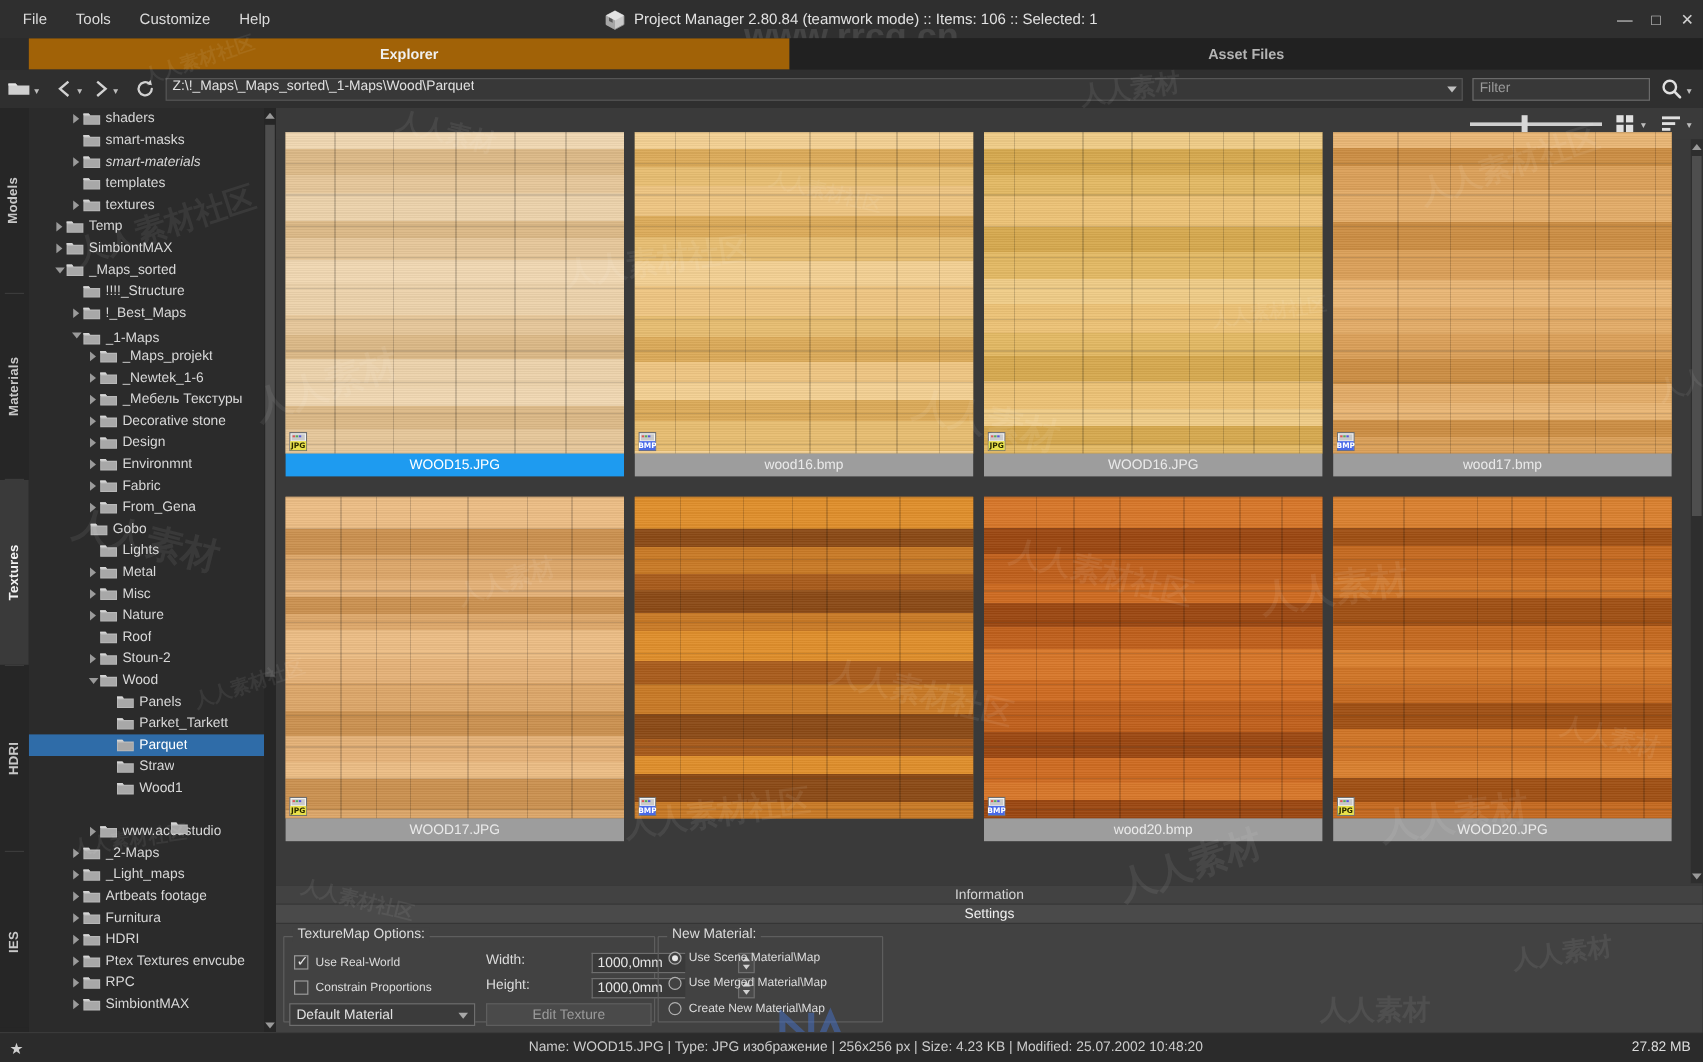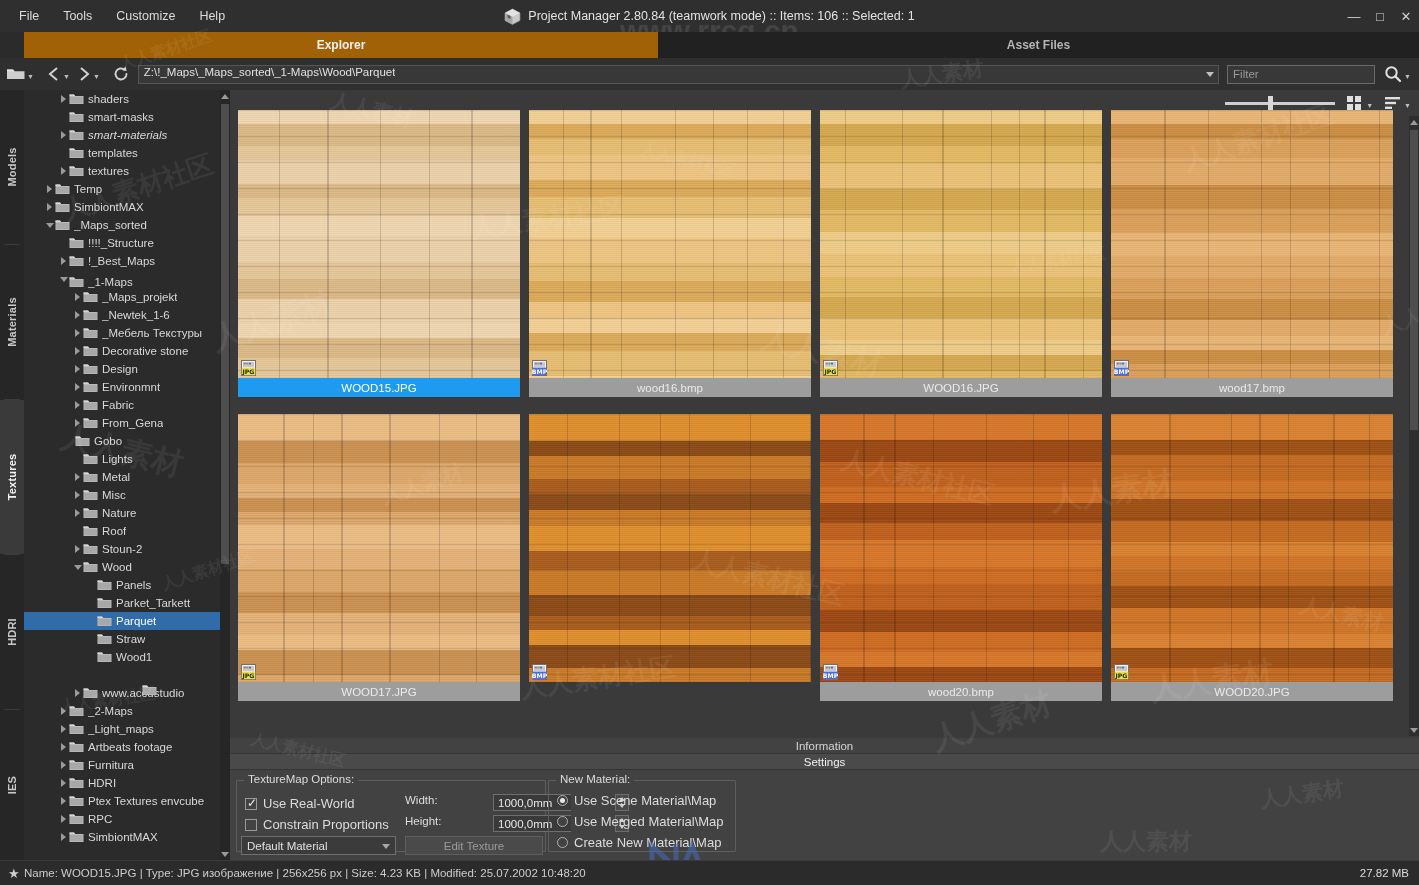--- a/index.html
+++ b/index.html
@@ -248,21 +248,21 @@
     position: absolute; left: 230px; top: 770px; width: 1189px; height: 90px;
     background: #424242;
   }
   .fieldset {
     position: absolute; border: 1px solid #5e5e5e; border-radius: 1px;
   }
   .legend {
     position: absolute; top: -8px; left: 7px; background: #424242;
     padding: 0 4px; font-size: 11.5px; color: #dcdcdc;
   }
-  .cbrow { display: flex; align-items: center; gap: 6px; font-size: 13px; color: #dcdcdc; cursor: default; }
+  .cbrow { display: flex; align-items: center; gap: 6px; font-size: 10px; color: #dcdcdc; cursor: default; }
   .cbox {
     width: 12px; height: 12px; background: #424242; border: 1px solid #9a9a9a;
     position: relative; flex: none;
   }
   .cbox.checked::after {
     content: "✓"; position: absolute; left: 1px; top: -3px;
     font-size: 12px; color: #e8e8e8; line-height: 14px;
   }
   .rbox {
     width: 11px; height: 11px; border-radius: 50%; border: 1px solid #b0b0b0;
@@ -313,21 +313,21 @@
   }
 
   
   #statusbar {
     position: absolute; left: 0; top: 860px; width: 1419px; height: 25px;
     background: #2b2b2b; display: flex; align-items: center;
     border-top: 1px solid #3a3a3a;
   }
   #star { margin-left: 8px; font-size: 13px; color: #cfcfcf; }
   #statuscenter {
-    position: absolute; left: 0; right: 0; text-align: left;
+    position: absolute; left: 0; right: 0; text-align: center;
     font-size: 11.5px; color: #cccccc; margin-left: 24px;
   }
   #statusright {
     position: absolute; right: 10px; font-size: 11.5px; color: #dcdcdc;
   }
   #leftbottom-fill {
     position: absolute; left: 0; top: 856px; width: 24px; height: 4px; background:#262626;
   }
 </style>
 </head>

